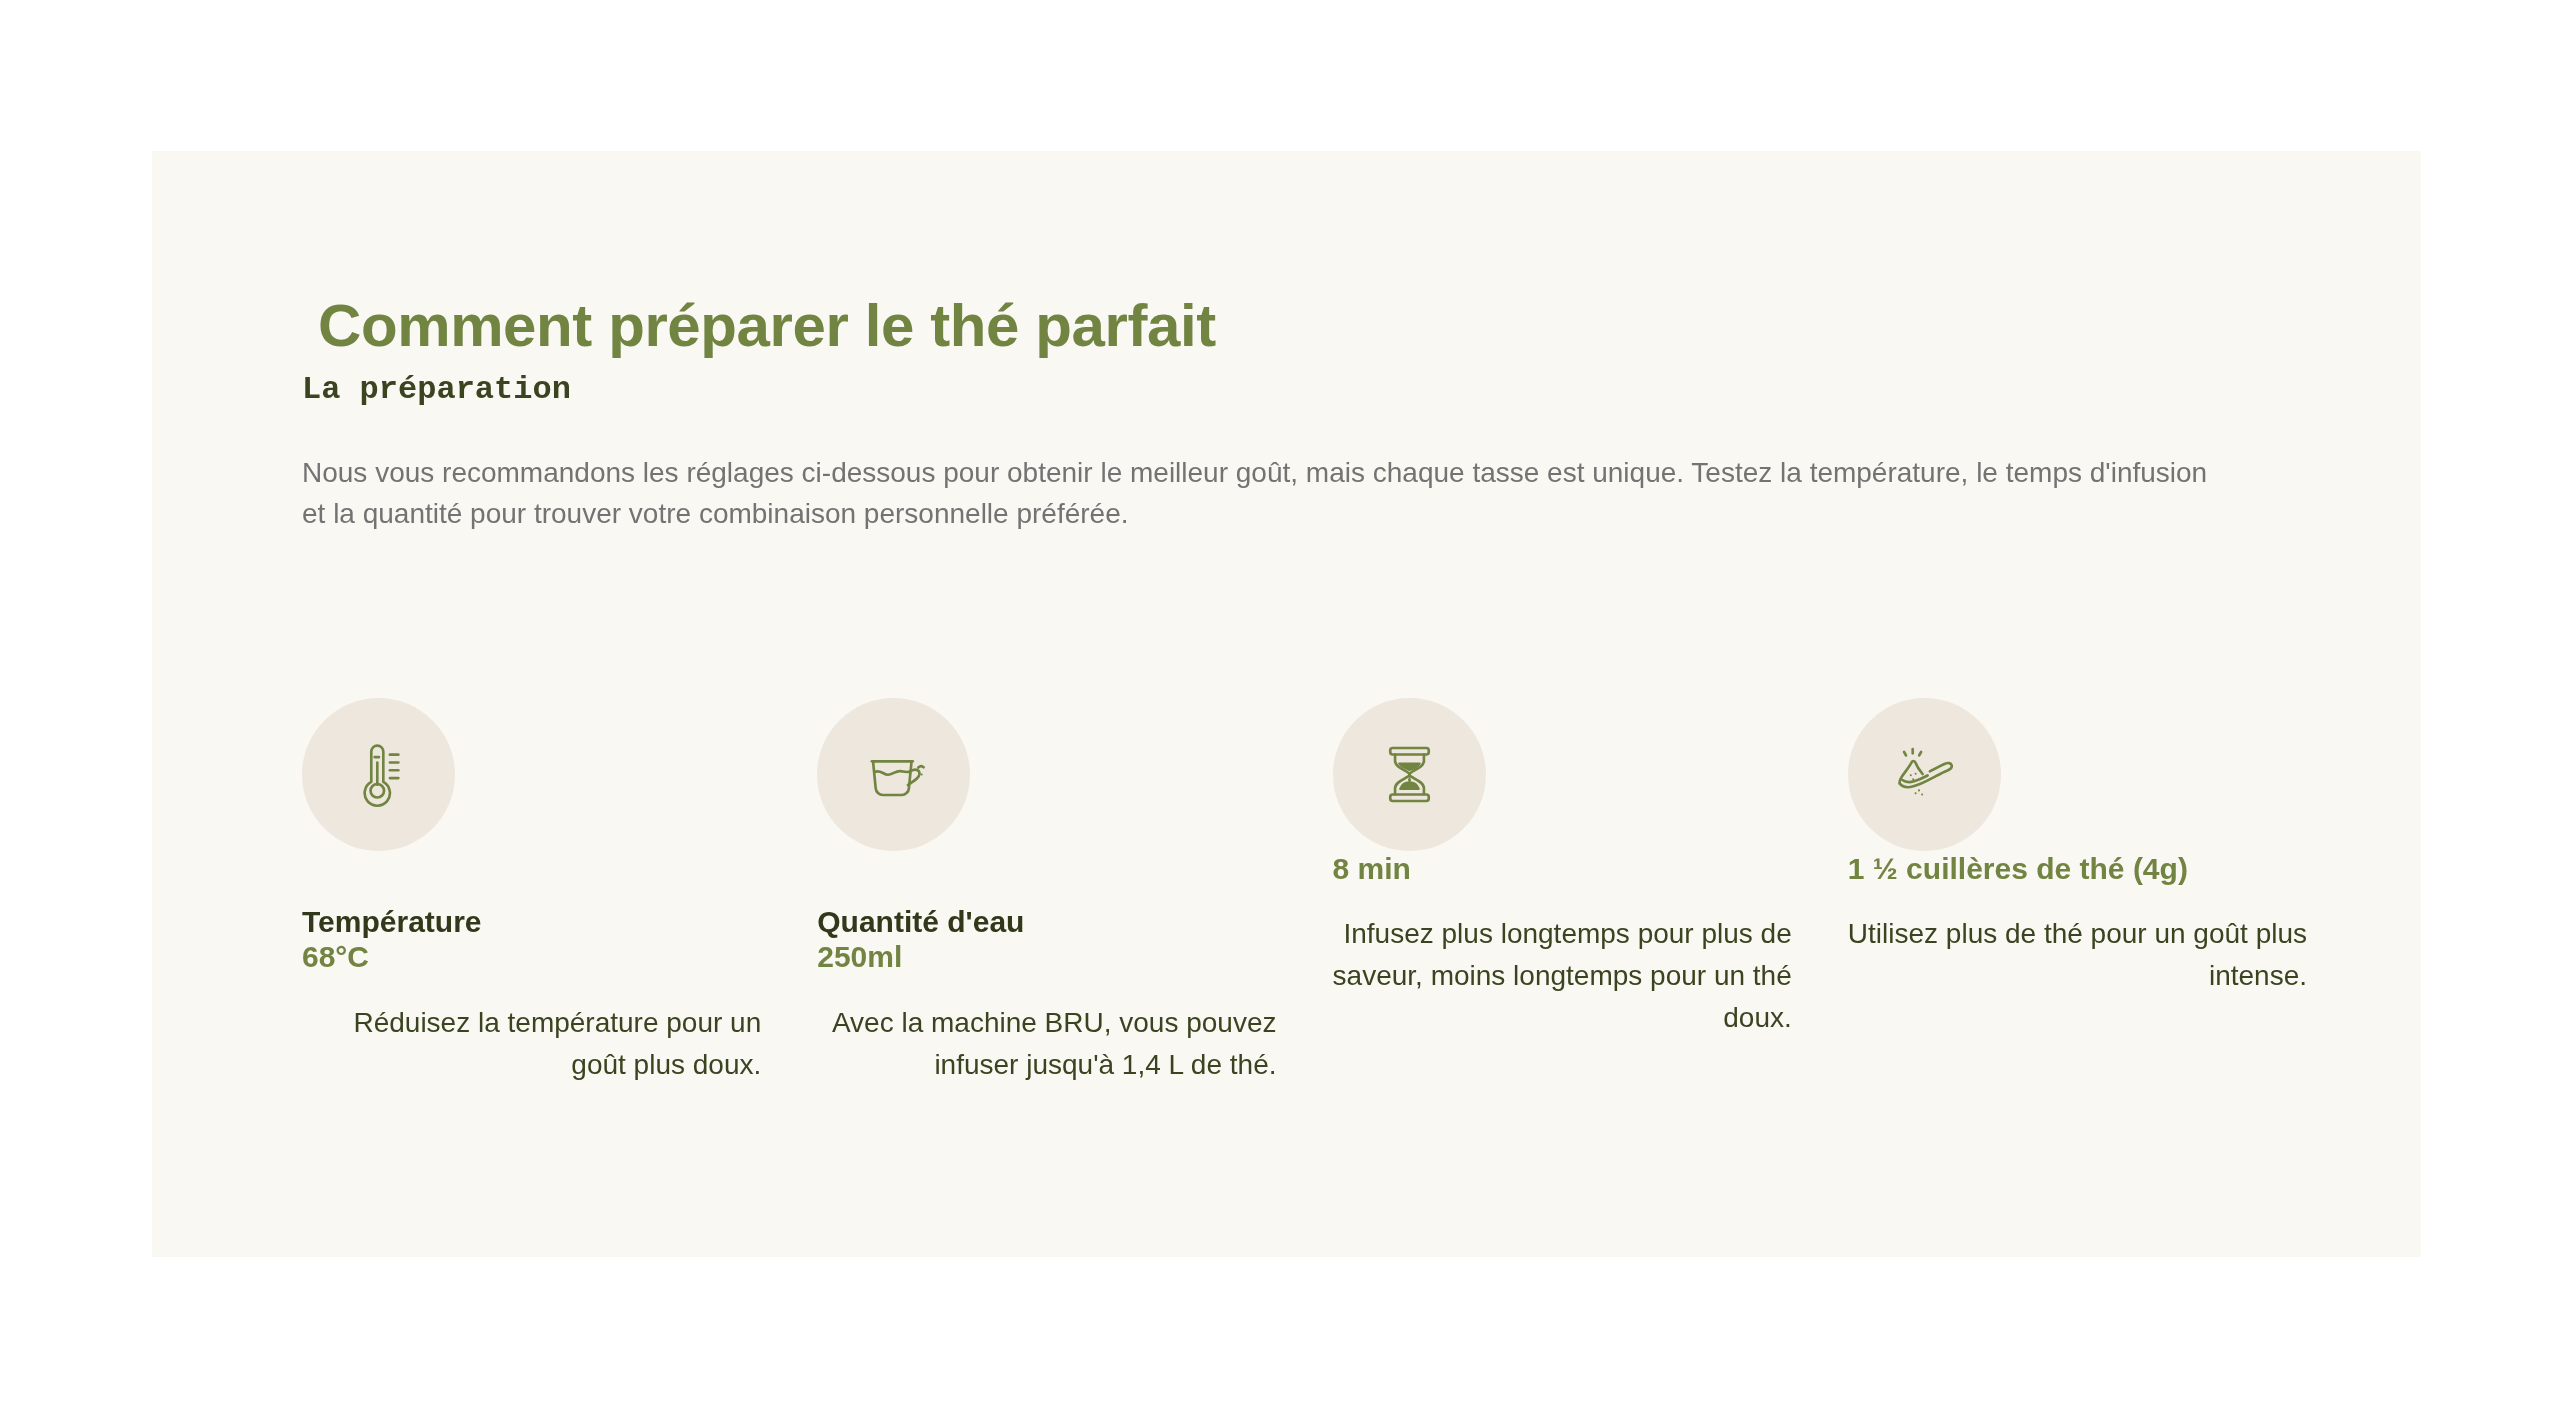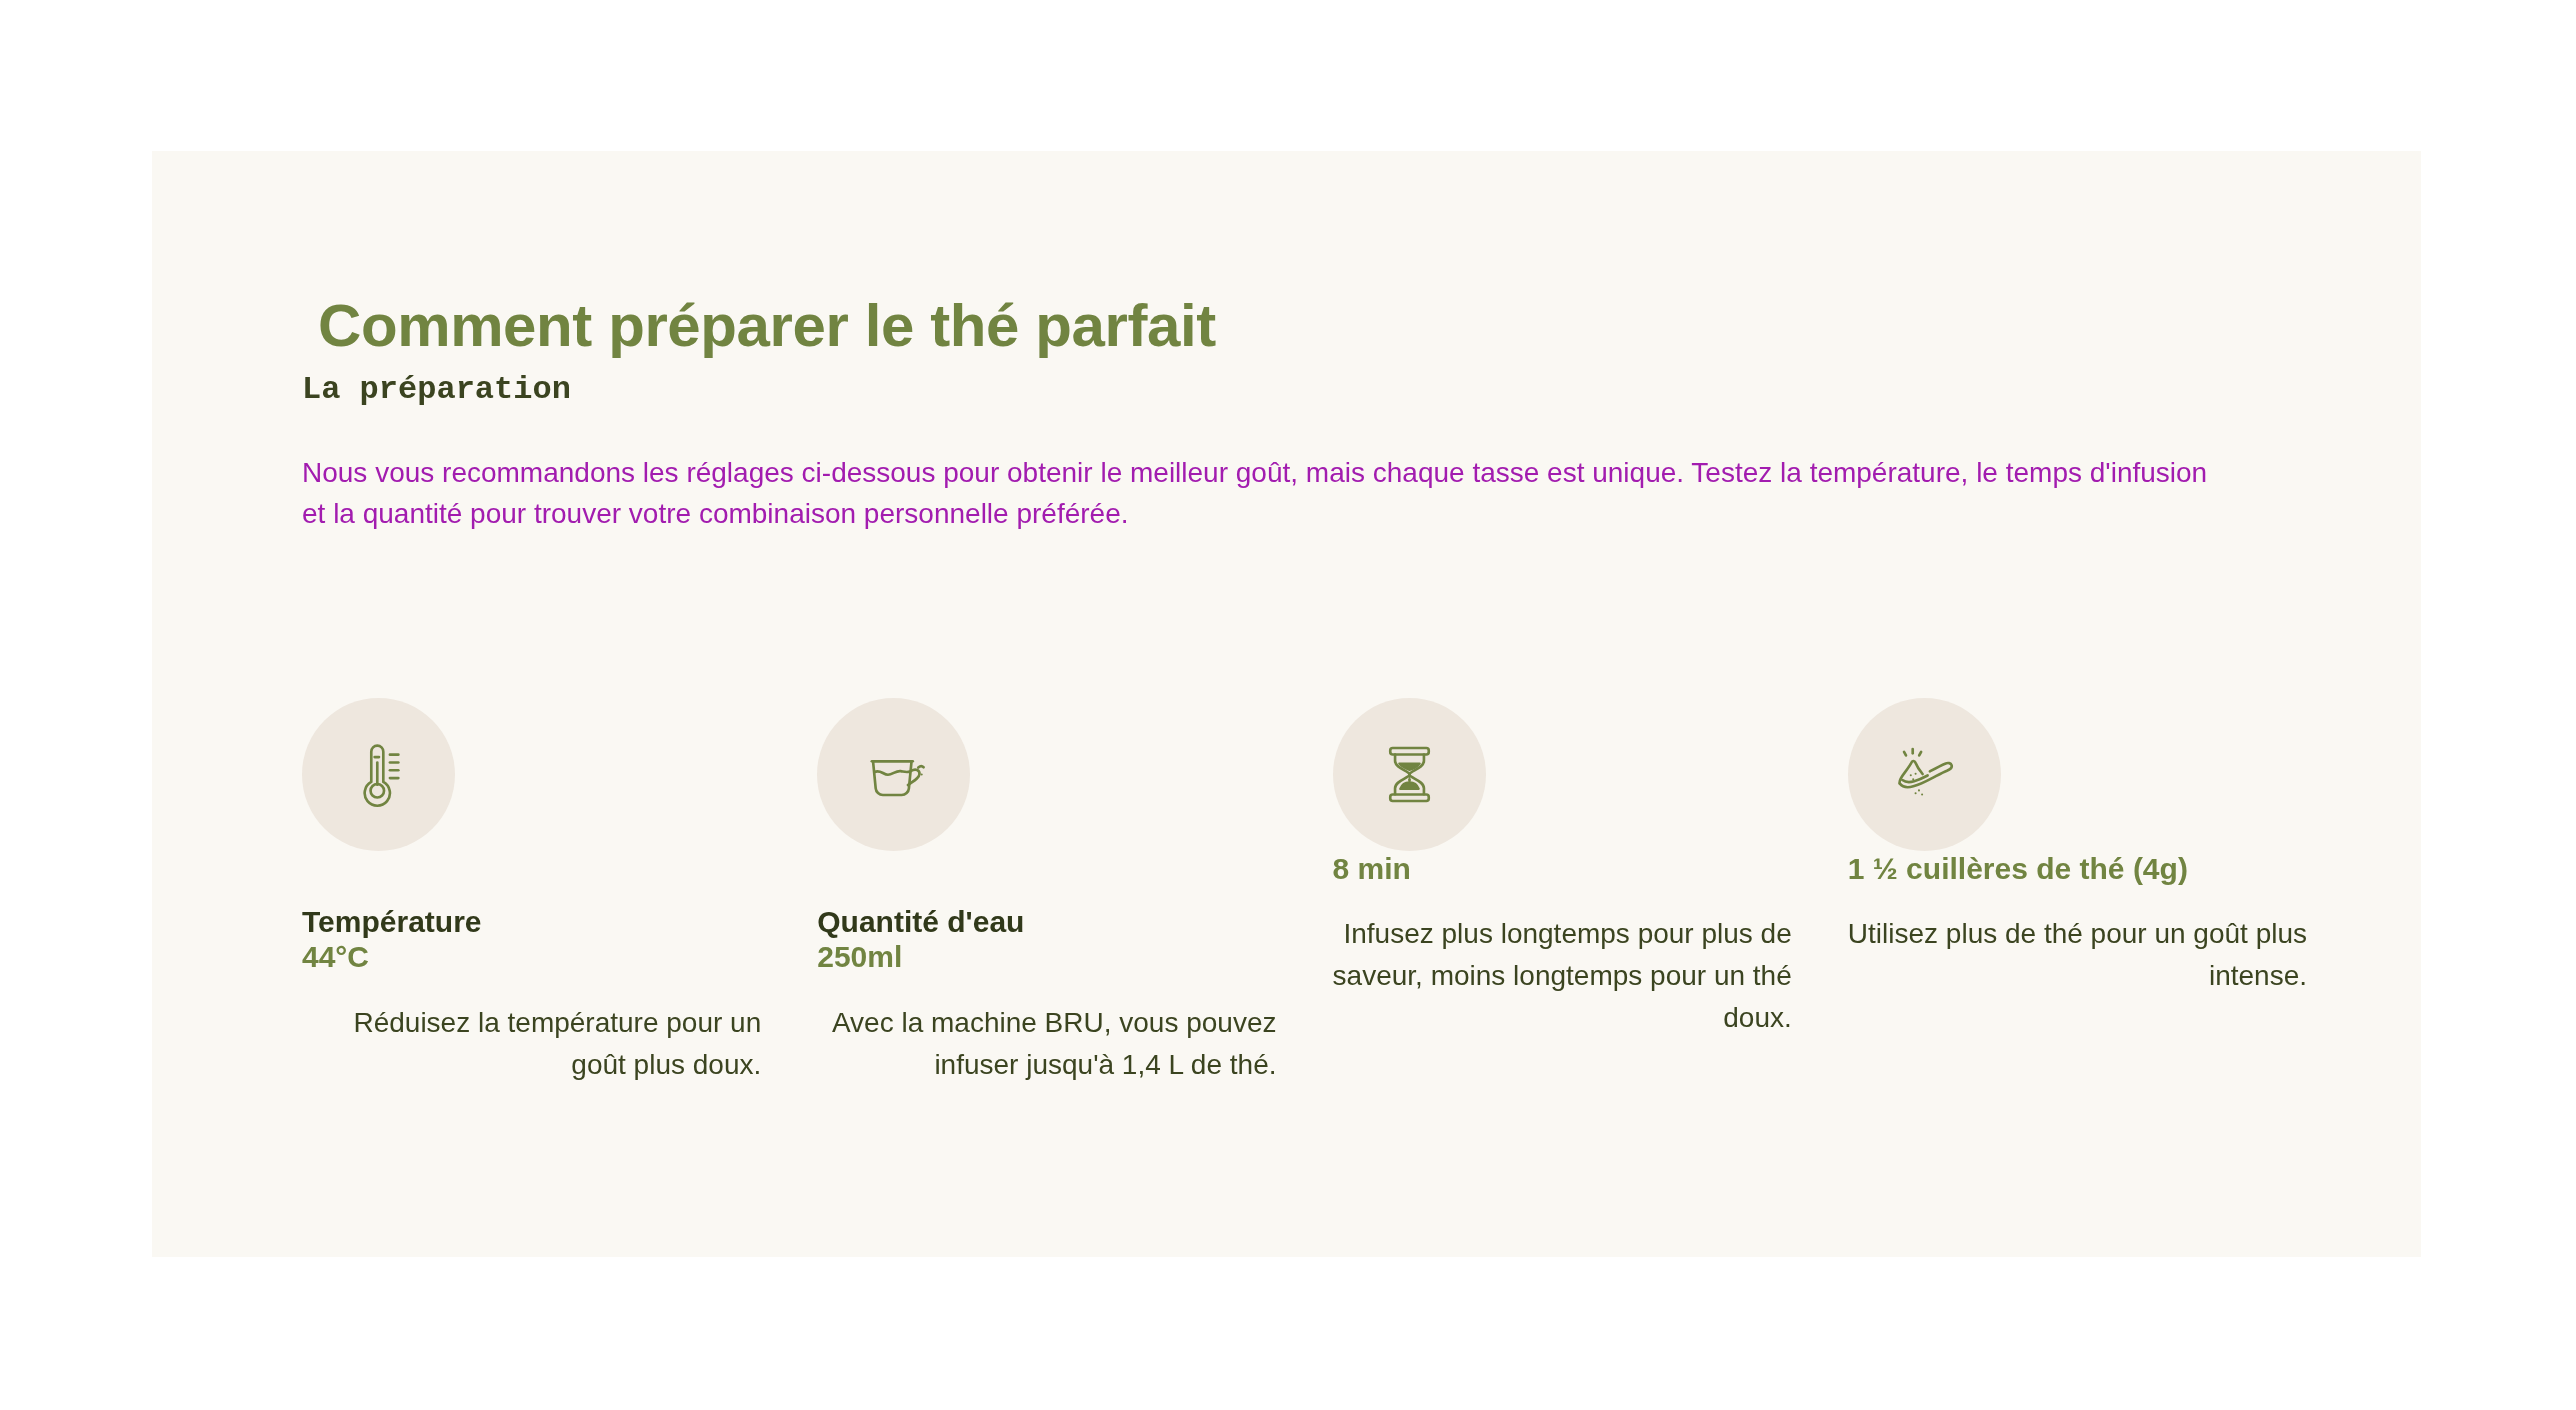--- a/index.html
+++ b/index.html
@@ -59,21 +59,21 @@
     line-height: 1.15;
     color: #3B4420;
     font-family: Liberation Mono, monospace;
   }
 
   .intro {
     margin: 43px 4px 0 0;
     font-size: 28px;
     font-weight: 400;
     line-height: 1.47;
-    color: #a21caf;
+    color: #737373;
     max-width: 1908px;
   }
 
   
   .cards-row {
     position: absolute;
     left: 150px;
     top: 547px;
     width: 2061px;
     display: flex;
@@ -153,21 +153,21 @@
               <circle cx="31" cy="45.5" r="5.6"></circle>
               <path d="M28.8 17.5h3.6"></path>
               <path d="M41.5 15.5h7"></path>
               <path d="M41.5 22h7"></path>
               <path d="M41.5 28.5h7"></path>
               <path d="M41.5 35h7"></path>
             </svg>
           </span>
         </div>
         <p class="col-label">Température</p>
-        <p class="col-value">44°C</p>
+        <p class="col-value">68°C</p>
         <p class="col-desc">Réduisez la température pour un goût plus doux.</p>
       </div>
 
       <div class="prep-col">
         <div class="icon-circle">
           <span>
             <svg viewBox="0 0 64 64" fill="none" stroke="#718441" stroke-width="2.2" stroke-linecap="round" stroke-linejoin="round">
               <path d="M15 21h32l-2.2 22.5a6 6 0 0 1-6 5.5H23.2a6 6 0 0 1-6-5.5z"></path>
               <path d="M14 21h34"></path>
               <path d="M16.2 30c4.5-2.6 7.4 2.2 11.2 2.2S34 28.6 38 29.2c2.6.4 4.6 1.2 7.5.4"></path>

